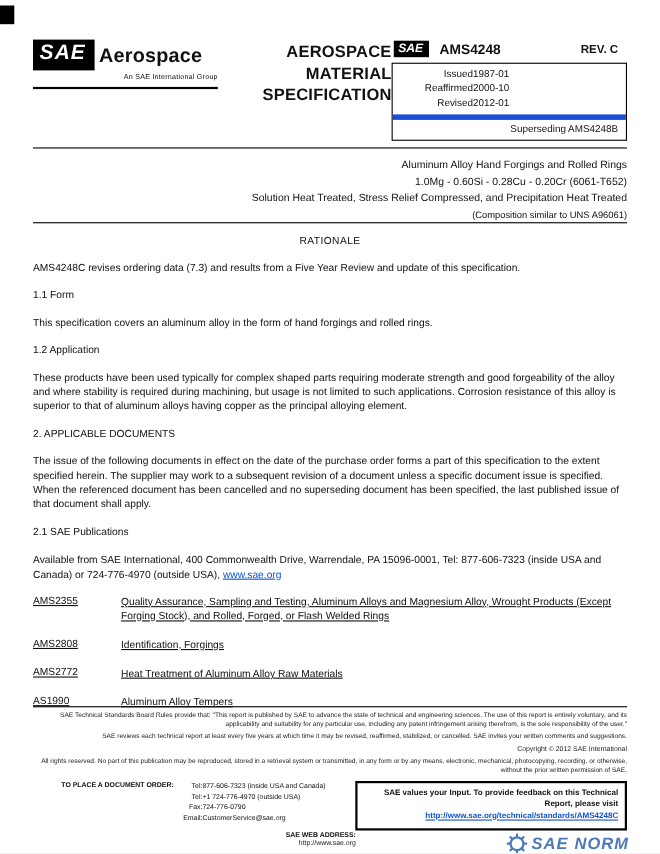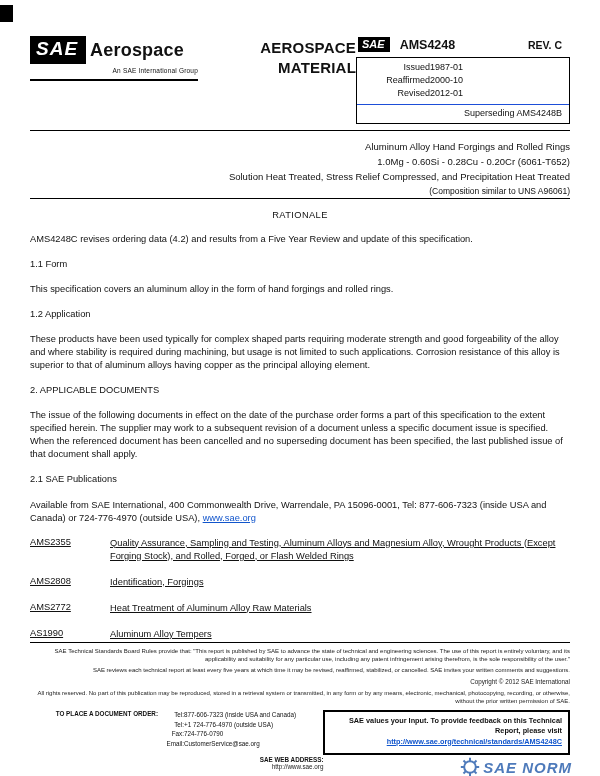--- a/index.html
+++ b/index.html
@@ -24,21 +24,21 @@
   .center-title { flex:1; padding-left:30px; padding-top:2px; }
   .center-title div { font-size:15px; font-weight:bold; line-height:1.3; letter-spacing:0.2px; }
 
   .doc-block { width:214px; font-size:9px; }
   .doc-top { display:flex; align-items:center; padding:1px 2px 5px 2px; }
   .mini-sae { background:#000; color:#fff; font-weight:bold; font-style:italic;
     font-size:11px; padding:1px 5px 2px 4px; }
   .doc-number { font-weight:bold; font-size:12.5px; margin-left:10px; }
   .revision { font-weight:bold; font-size:10.5px; margin-left:auto; padding-right:6px; }
   .doc-table { border:1px solid #000; }
-  .dates { padding:3px 7px 4px; border-bottom:1px solid #1d4ed8; }
+  .dates { padding:3px 7px 4px; border-bottom:5px solid #1d4ed8; }
   .date-row { display:flex; font-size:9px; line-height:1.45; }
   .date-label { width:66px; }
   .superseding { padding:3px 7px 5px; font-size:9px; }
 
   
   .title-sep { border-top:1px solid #000; margin-top:6px; }
   .title-block { text-align:right; padding-top:9px; font-size:9.5px; line-height:1.55; }
   .comp-wrap { border-bottom:1px solid #000; padding-bottom:2px; margin-top:2px; }
   .composition { text-align:right; font-size:8.5px; }
 
@@ -84,20 +84,21 @@
         <div class="logo-row">
           <span class="sae-badge">SAE</span>
           <span class="aero-text">Aerospace</span>
         </div>
         <div class="tagline">An SAE International Group</div>
       </div>
 
       <div class="center-title">
         <div>AEROSPACE</div>
         <div>MATERIAL</div>
+        <div>SPECIFICATION</div>
       </div>
 
       <div class="doc-block">
         <div class="doc-top">
           <span class="mini-sae">SAE</span>
           <span class="doc-number">AMS4248</span>
           <span class="revision">REV. C</span>
         </div>
         <div class="doc-table">
           <div class="dates">
@@ -123,21 +124,21 @@
     <div class="title-block">
       <div>Aluminum Alloy Hand Forgings and Rolled Rings</div>
       <div>1.0Mg - 0.60Si - 0.28Cu - 0.20Cr (6061-T652)</div>
       <div>Solution Heat Treated, Stress Relief Compressed, and Precipitation Heat Treated</div>
     </div>
     <div class="comp-wrap">
       <div class="composition">(Composition similar to UNS A96061)</div>
     </div>
 
     <div class="rationale-heading">RATIONALE</div>
-    <div class="para">AMS4248C revises ordering data (4.2) and results from a Five Year Review and update of this specification.</div>
+    <div class="para">AMS4248C revises ordering data (7.3) and results from a Five Year Review and update of this specification.</div>
 
     <div class="para">1.1  Form</div>
     <div class="para">This specification covers an aluminum alloy in the form of hand forgings and rolled rings.</div>
     <div class="para">1.2  Application</div>
     <div class="para">These products have been used typically for complex shaped parts requiring moderate strength and good forgeability of the alloy and where stability is required during machining, but usage is not limited to such applications. Corrosion resistance of this alloy is superior to that of aluminum alloys having copper as the principal alloying element.</div>
 
     <div class="para">2.  APPLICABLE DOCUMENTS</div>
     <div class="para">The issue of the following documents in effect on the date of the purchase order forms a part of this specification to the extent specified herein. The supplier may work to a subsequent revision of a document unless a specific document issue is specified. When the referenced document has been cancelled and no superseding document has been specified, the last published issue of that document shall apply.</div>
     <div class="para">2.1  SAE Publications</div>
     <div class="para"><span>Available from SAE International, 400 Commonwealth Drive, Warrendale, PA 15096-0001, Tel: 877-606-7323 (inside USA and Canada) or 724-776-4970 (outside USA), </span><a class="blue-link">www.sae.org</a></div>

